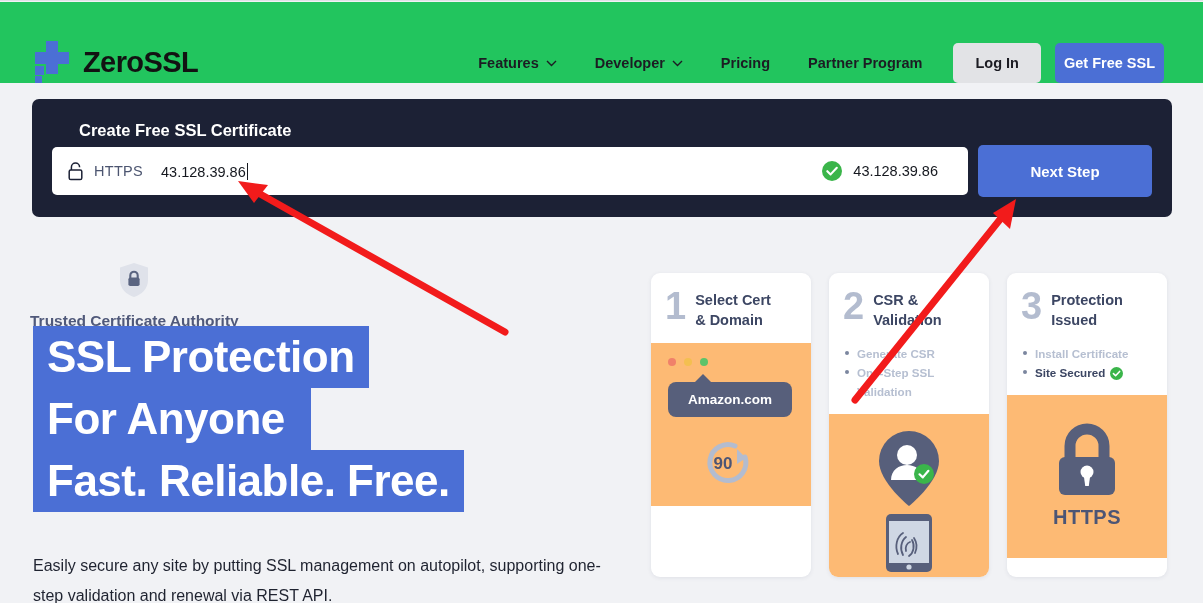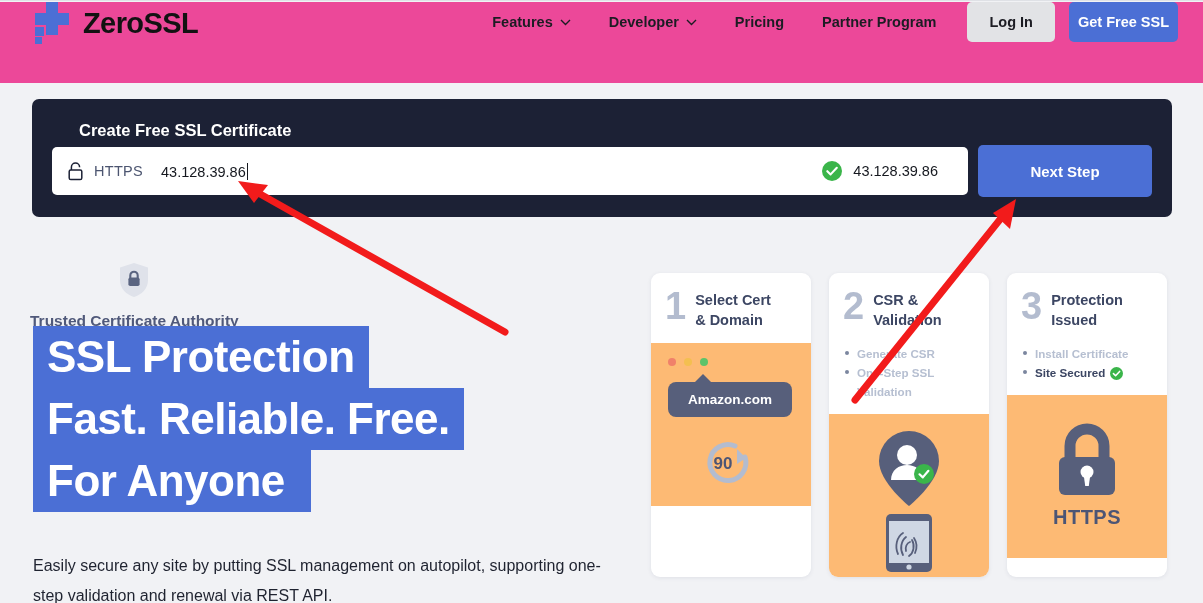--- a/index.html
+++ b/index.html
@@ -22,22 +22,22 @@
     background: #f1f2f5;
     border-top: 1px solid #dfe1e6;
   }
 
   
   .header {
     position: absolute;
     top: 1px; left: 0; right: 0;
     height: 81px;
     display: flex;
-    align-items: flex-start;
-    background: #ec4899;
+    align-items: flex-end;
+    background: #22c55e;
   }
 
   .logo-wrap {
     display: flex;
     align-items: center;
     margin-left: 32px;
     gap: 11px;
   }
   .logo-mark { width: 40px; height: 42px; display: block; }
   .logo-text {
@@ -45,21 +45,21 @@
     font-weight: bold;
     color: #121212;
     letter-spacing: -0.6px;
   }
 
   .nav {
     margin-left: auto;
     display: flex;
     align-items: center;
     gap: 0;
-    margin-right: 25px;
+    margin-right: 39px;
   }
   .nav-item {
     display: flex;
     align-items: center;
     gap: 7px;
     font-size: 14.5px;
     font-weight: bold;
     color: #1c1c23;
     padding: 0 19px;
     cursor: pointer;
@@ -408,22 +408,22 @@
     <svg width="32" height="36" viewBox="0 0 32 36">
       <path d="M16 1 L30 5.5 V18 C30 27 23.5 32.5 16 35 C8.5 32.5 2 27 2 18 V5.5 Z" fill="#dfe2ea"></path>
       <path d="M12.3 16.2 V13.4 a3.7 3.7 0 0 1 7.4 0 V16.2" stroke="#5a6480" stroke-width="2.1" fill="none"></path>
       <rect x="10.4" y="15.4" width="11.2" height="8.6" rx="1.8" fill="#5a6480"></rect>
     </svg>
     <span class="trusted-text">Trusted Certificate Authority</span>
   </div>
 
   <div class="headline">
     <span class="headline-line">SSL Protection</span>
+    <span class="headline-line">For Anyone </span>
     <span class="headline-line">Fast. Reliable. Free.</span>
-    <span class="headline-line">For Anyone </span>
   </div>
 
   <p class="lede">Easily secure any site by putting SSL management on autopilot, supporting one-step validation and renewal via REST API.</p>
 
   <div class="cards">
 
     <div class="card">
       <div class="card-top">
         <div class="card-head">
           <span class="card-num">1</span>

